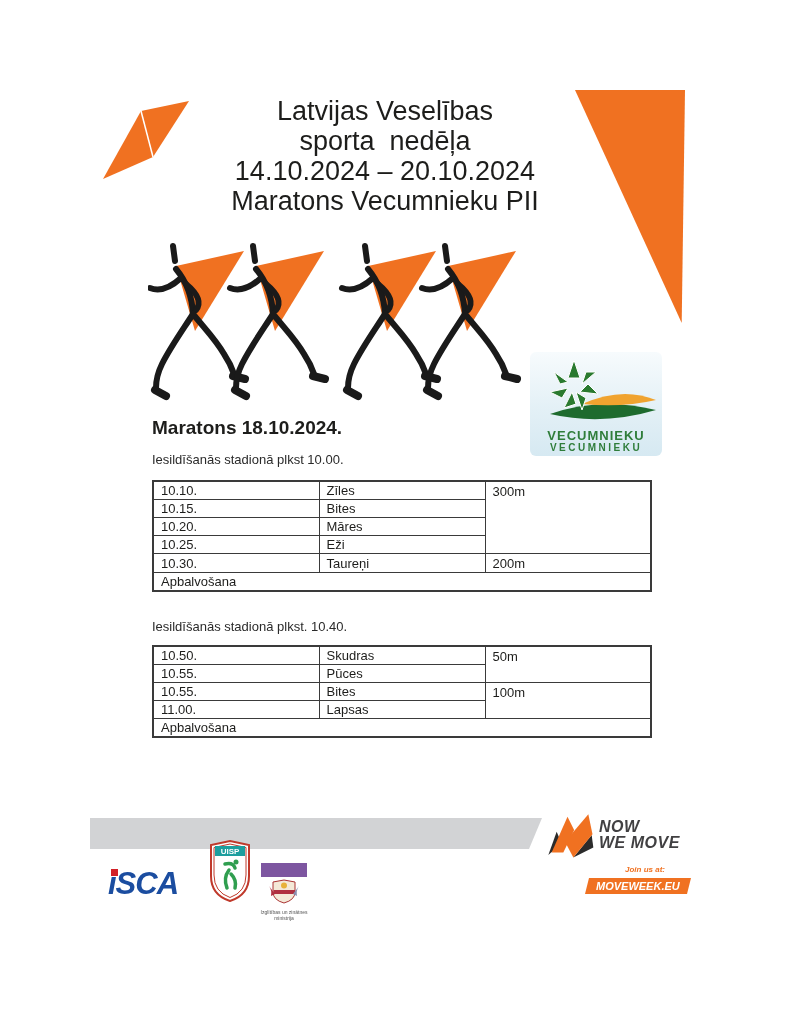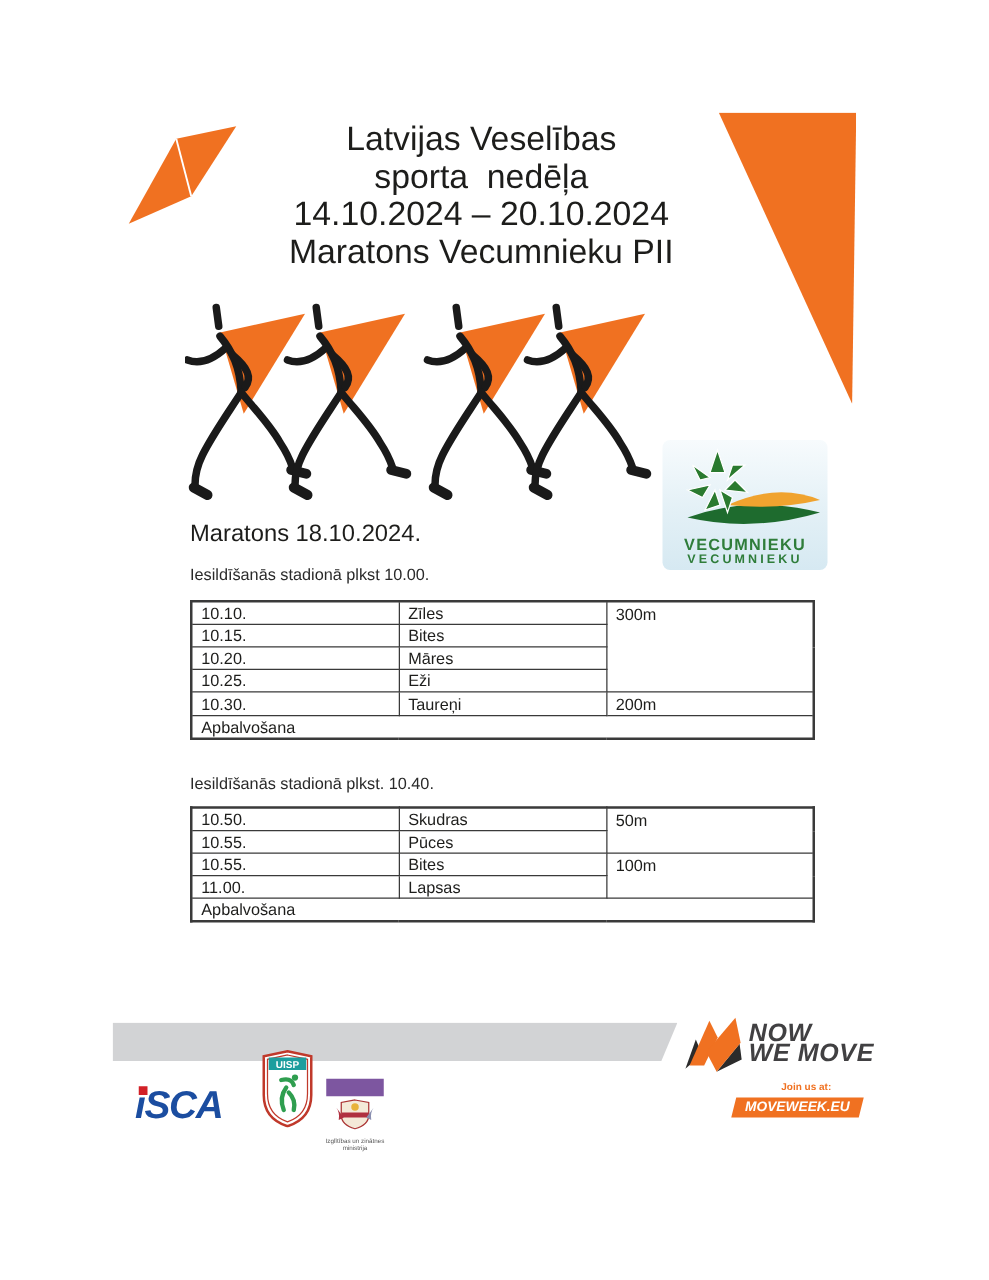--- a/index.html
+++ b/index.html
@@ -22,42 +22,42 @@
   
   .school-logo { position:absolute; left:530px; top:352px; width:132px; height:104px;
                  background:linear-gradient(180deg,#f7fbfd 0%,#e3f0f6 55%,#d6e9f2 100%);
                  border-radius:6px; overflow:hidden; }
   .school-logo svg { position:absolute; left:0; top:0; }
   .school-name { position:absolute; left:0; width:100%; text-align:center; color:#2f7d3a; font-weight:bold; }
   .school-name.l1 { top:76px; font-size:13px; letter-spacing:1px;text-align:center; }
   .school-name.l2 { top:90px; font-size:10px; letter-spacing:2.5px; }
 
   
-  .section-heading { position:absolute; left:152px; top:417px; font-size:19px; font-weight:normal; color:#1d1d1b; }
+  .section-heading { position:absolute; left:152px; top:417px; font-size:19px; font-weight:bold; color:#1d1d1b; }
   .warmup { position:absolute; left:152px; font-size:13px; color:#2a2a2a; }
   .warmup.w1 { top:452px; }
   .warmup.w2 { top:619px; }
 
   
   table.schedule { position:absolute; left:152px; width:498px; border-collapse:collapse;
                    font-size:13px; color:#1d1d1b; border:2px solid #3a3a3a; table-layout:fixed; }
   table.schedule.t1 { top:480px; }
   table.schedule.t2 { top:645px;padding-left:16px; }
   table.schedule td { border:1px solid #3a3a3a; height:16px; padding:1px 7px; vertical-align:middle; }
   table.schedule td.dist { vertical-align:top; padding-top:2px;border-radius:11px; }
   table.schedule col.c1 { width:166px; } table.schedule col.c2 { width:166px; } table.schedule col.c3 { width:166px; }
 
   
   .gray-bar { position:absolute; left:90px; top:818px; width:452px; height:31px;
               background:#d2d3d5; clip-path:polygon(0 0,100% 0,calc(100% - 13px) 100%,0 100%); }
 
   .nwm { position:absolute; left:545px; top:808px; width:160px; }
   .nwm-top { display:flex; align-items:center; gap:4px; }
-  .nwm-text { font-style:italic; font-weight:bold; color:#414042; font-size:20px; line-height:16px; letter-spacing:.5px; }
-  .nwm-join { margin-top:3px; text-align:center; color:#F07121; font-weight:bold; font-size:8px; padding-left:40px; }
+  .nwm-text { font-style:italic; font-weight:bold; color:#414042; font-size:16px; line-height:16px; letter-spacing:.5px; }
+  .nwm-join { margin-top:3px; text-align:center; color:#F07121; font-style:italic; font-weight:bold; font-size:8px; padding-left:40px; }
   .nwm-site-wrap { margin-top:2px; margin-left:42px; }
   .nwm-site { display:inline-block; background:#F07121; color:#ffffff; font-style:italic; font-weight:bold;
               font-size:11px; padding:2px 9px; transform:skewX(-14deg); }
   .nwm-site span { display:inline-block; transform:skewX(14deg); }
 
   
   .isca { position:absolute; left:108px; top:866px; font-size:31px; font-weight:bold; font-style:italic;
           color:#1b4da0; letter-spacing:-1px; }
   .isca-dot { position:absolute; left:3px; top:3px; width:7px; height:7px; background:#d22027; }
   .uisp { position:absolute; left:209px; top:840px; }

